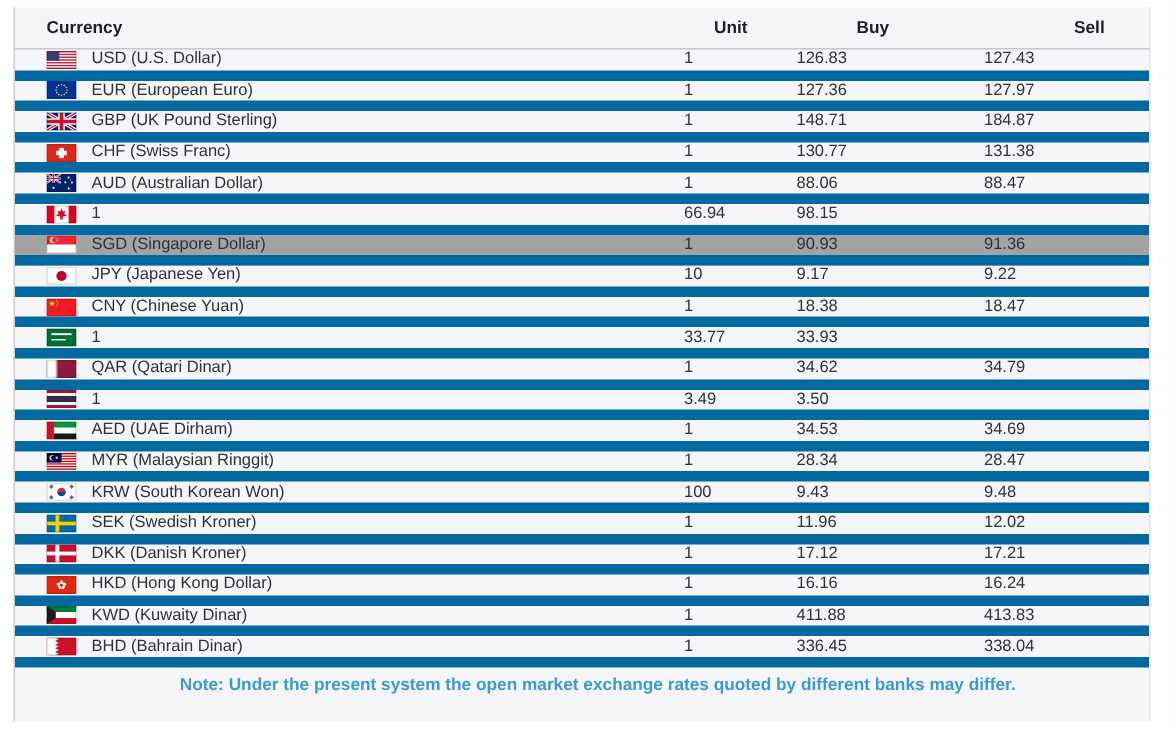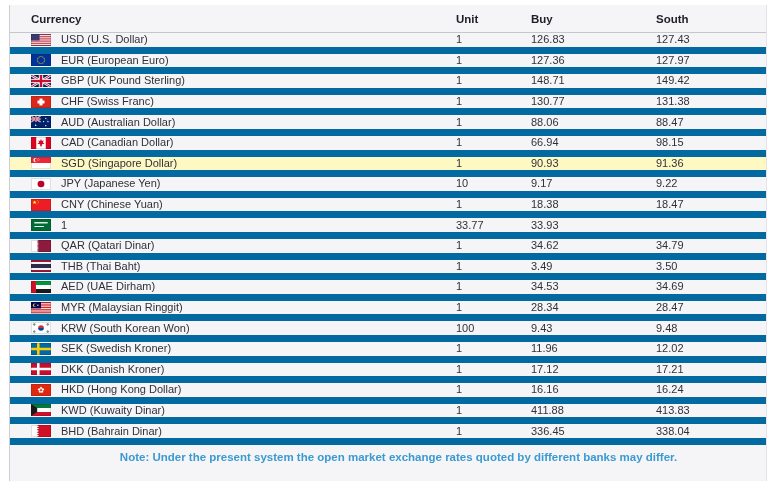--- a/index.html
+++ b/index.html
@@ -8,47 +8,48 @@
   .panel {
     position:absolute; left:9px; top:5px; width:758px; height:476px;
     background:#f5f5f7;
     border-left:1px solid #cdcdd2; border-right:1px solid #e4e4e8;
   }
   .table { width:100%; }
   .thead {
     display:grid; grid-template-columns:425px 75px 125px auto;
     padding-left:21px; height:28px; align-items:center;
     border-bottom:1px solid #c6c6cf;
+    gap:20px;
   }
   .thead .th { font-size:11.5px; font-weight:700; color:#1f1f27; }
   .rows { }
   .row {
     display:grid; grid-template-columns:30px 395px 75px 125px auto;
     padding-left:21px; height:20.6px; align-items:center;
     border-bottom:7px solid #0369a1; cursor:default;
   }
-  .row.hl { background:#fef9c3; }
+  .row.hl { background:#a3a3a3; }
   .row .cell { font-size:11px; color:#30303a; line-height:1; }
   .flag { display:inline-block; width:20px; height:12px; line-height:0; }
   .flag svg { width:20px; height:12px; display:block;
     outline:1px solid rgba(0,0,0,0.12); outline-offset:-1px; }
   .note {
     margin:6px 0 0 21px; font-size:11.5px; font-weight:700; color:#3a9ad2;text-align:center;
   }
 </style>
 </head>
 <body>
 
 <div class="panel">
   <div class="table">
     <div class="thead">
       <div class="th">Currency</div>
       <div class="th">Unit</div>
       <div class="th">Buy</div>
-      <div class="th">South</div>
+      <div class="th">Sell</div>
     </div>
     <div class="rows" id="rows">
   <div class="row">
     <span class="flag">
             <svg xmlns="http://www.w3.org/2000/svg" viewBox="0 0 21 13" preserveAspectRatio="none">
               <rect width="21" height="13" fill="#B22234"></rect>
               <g fill="#fff">
                 <rect y="1" width="21" height="1"></rect>
                 <rect y="3" width="21" height="1"></rect>
                 <rect y="5" width="21" height="1"></rect>
@@ -99,21 +100,21 @@
               <path d="M0,0 21,13 M21,0 0,13" stroke="#C8102E" stroke-width="1"></path>
               <rect x="8.2" width="4.6" height="13" fill="#fff"></rect>
               <rect y="4.2" width="21" height="4.6" fill="#fff"></rect>
               <rect x="9.2" width="2.6" height="13" fill="#C8102E"></rect>
               <rect y="5.2" width="21" height="2.6" fill="#C8102E"></rect>
             </svg>
           </span>
     <span class="cell name">GBP (UK Pound Sterling)</span>
     <span class="cell unit">1</span>
     <span class="cell buy">148.71</span>
-    <span class="cell sell">149.42</span>
+    <span class="cell sell">184.87</span>
   </div>
 
   <div class="row">
     <span class="flag">
             <svg xmlns="http://www.w3.org/2000/svg" viewBox="0 0 21 13" preserveAspectRatio="none">
               <rect width="21" height="13" fill="#DA291C"></rect>
               <rect x="8.9" y="2.8" width="3.2" height="7.4" fill="#fff"></rect>
               <rect x="6.8" y="4.9" width="7.4" height="3.2" fill="#fff"></rect>
             </svg>
           </span>
@@ -151,21 +152,20 @@
 
   <div class="row">
     <span class="flag">
             <svg xmlns="http://www.w3.org/2000/svg" viewBox="0 0 21 13" preserveAspectRatio="none">
               <rect width="21" height="13" fill="#fff"></rect>
               <rect width="5.5" height="13" fill="#D80621"></rect>
               <rect x="15.5" width="5.5" height="13" fill="#D80621"></rect>
               <path fill="#D80621" d="M10.5 2 L11.4 4.4 L13.4 3.9 L12.4 6 L14.4 7.4 L11.4 7.9 L11.4 10.6 L10.5 9.6 L9.6 10.6 L9.6 7.9 L6.6 7.4 L8.6 6 L7.6 3.9 L9.6 4.4 Z"></path>
             </svg>
           </span>
-    <span class="cell name">CAD (Canadian Dollar)</span>
     <span class="cell unit">1</span>
     <span class="cell buy">66.94</span>
     <span class="cell sell">98.15</span>
   </div>
 
   <div class="row hl">
     <span class="flag">
             <svg xmlns="http://www.w3.org/2000/svg" viewBox="0 0 21 13" preserveAspectRatio="none">
               <rect width="21" height="13" fill="#fff"></rect>
               <rect width="21" height="6.5" fill="#EE2536"></rect>
@@ -246,21 +246,20 @@
 
   <div class="row">
     <span class="flag">
             <svg xmlns="http://www.w3.org/2000/svg" viewBox="0 0 21 13" preserveAspectRatio="none">
               <rect width="21" height="13" fill="#F4F5F8"></rect>
               <rect width="21" height="2.17" fill="#A51931"></rect>
               <rect y="4.33" width="21" height="4.33" fill="#2D2A4A"></rect>
               <rect y="10.83" width="21" height="2.17" fill="#A51931"></rect>
             </svg>
           </span>
-    <span class="cell name">THB (Thai Baht)</span>
     <span class="cell unit">1</span>
     <span class="cell buy">3.49</span>
     <span class="cell sell">3.50</span>
   </div>
 
   <div class="row">
     <span class="flag">
             <svg xmlns="http://www.w3.org/2000/svg" viewBox="0 0 21 13" preserveAspectRatio="none">
               <rect width="21" height="13" fill="#fff"></rect>
               <rect x="5.2" width="15.8" height="4.33" fill="#009739"></rect>

